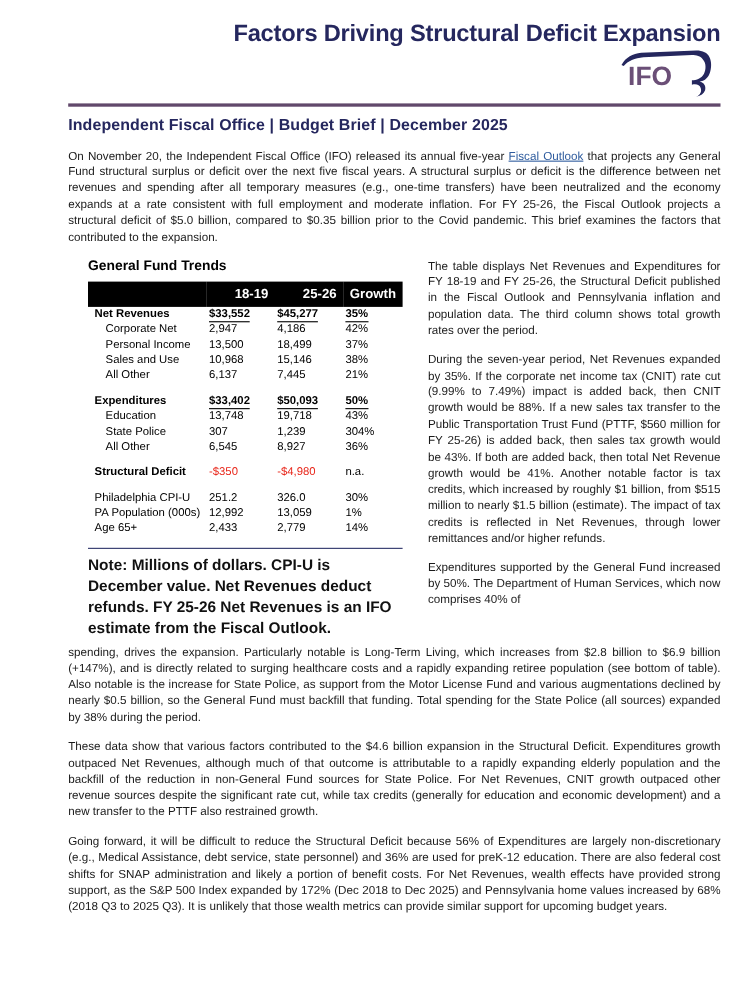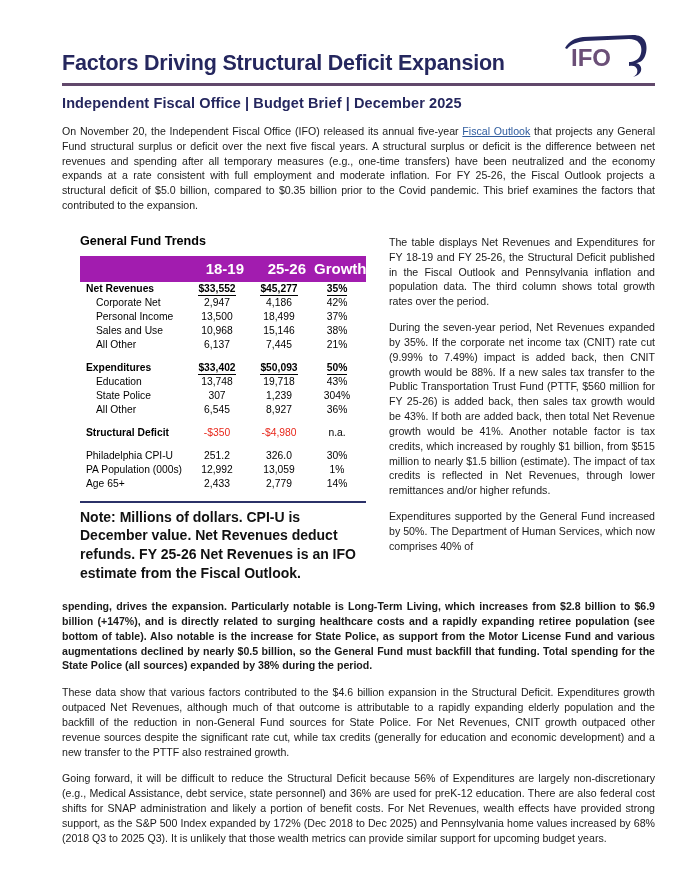--- a/index.html
+++ b/index.html
@@ -18,21 +18,22 @@
     position: absolute;
     left: 62px; top: 0;
     width: 593px;
   }
 
   
   .header-row {
     display: flex;
     align-items: flex-end;
     justify-content: space-between;
-    padding-top: 32px;
+    padding-top: 19px;
+    flex-direction: column;
   }
   .doc-title {
     font-size: 21.5px;
     font-weight: bold;
     color: #25275e;
     letter-spacing: -0.2px;
     line-height: 1.1;
     white-space: nowrap;
   }
   .logo {
@@ -65,21 +66,21 @@
   }
   .para.first { margin-top: 13px; }
   a.doclink {
     color: #2f5c9e;
     text-decoration: underline;
   }
 
   
   .cols {
     display: flex;
-    margin-top: 21px;
+    margin-top: 10px;
     align-items: flex-start;
   }
   .col-left {
     width: 318px;
     flex: 0 0 318px;
   }
   .col-right {
     flex: 1 1 auto;
     padding-left: 9px;
     padding-top: 1px;
@@ -96,34 +97,34 @@
     margin-bottom: 8px;
   }
   table.gf {
     border-collapse: collapse;
     width: 286px;
     margin-left: 18px;
     font-size: 10.3px;
     table-layout: fixed;
   }
   table.gf th {
-    background: #a21caf;
+    background: #000000;
     color: #ffffff;
     font-weight: bold;
-    font-size: 15px;
+    font-size: 12px;
     padding: 4px 6px 5px 2px;
     text-align: right;
   }
   table.gf th.lbl {
     text-align: left;
     padding-left: 6px;
   }
   table.gf td {
     padding: 1.5px 6px 1.5px 2px;
-    text-align: center;
+    text-align: left;
     white-space: nowrap;
   }
   table.gf td.lbl {
     text-align: left;
     padding-left: 6px;
   }
   table.gf td.lbl.sub { padding-left: 16px; }
   tr.total td { font-weight: bold; }
   tr.total td.num > span,
   tr.total td.grw > span {
@@ -149,21 +150,21 @@
   .note {
     width: 286px;
     margin-left: 18px;
     margin-top: 5px;
     font-size: 14px;
     line-height: 1.35;
     font-weight: bold;
     color: #111;
   }
 
-  .tail { margin-top: 16px; font-weight: bold; }
+  .tail { margin-top: 6px; }
 </style>
 </head>
 <body>
 
 <div class="page">
 
   <div class="header-row">
     <div class="doc-title">Factors Driving Structural Deficit Expansion</div>
     <div class="logo">
       <svg width="96" height="46" viewBox="0 0 96 46" xmlns="http://www.w3.org/2000/svg">

